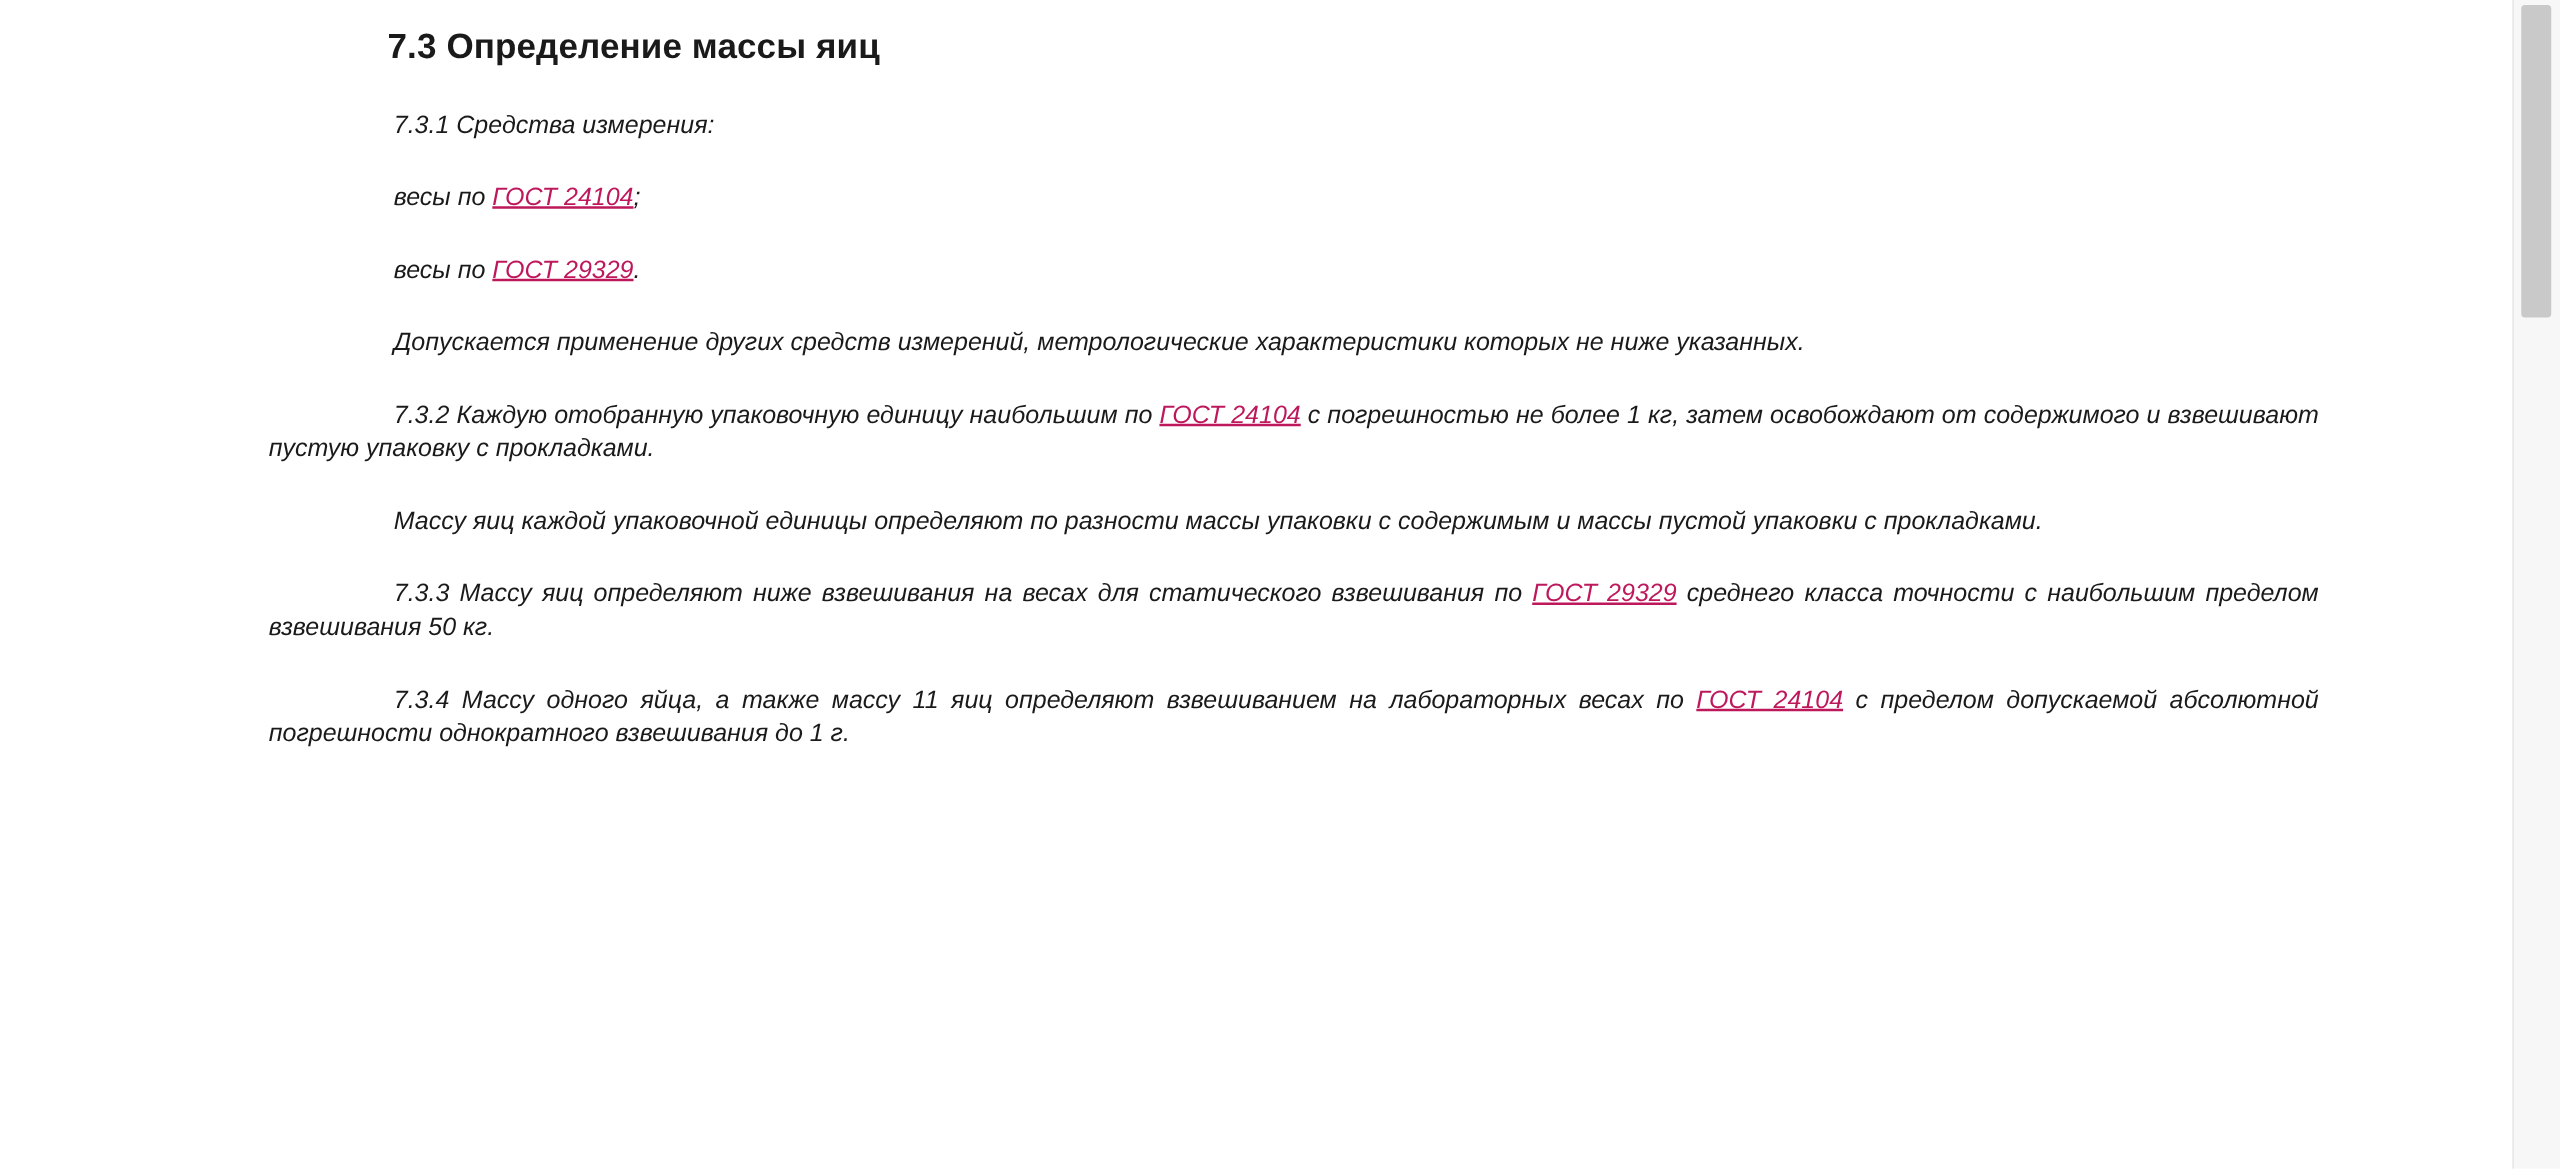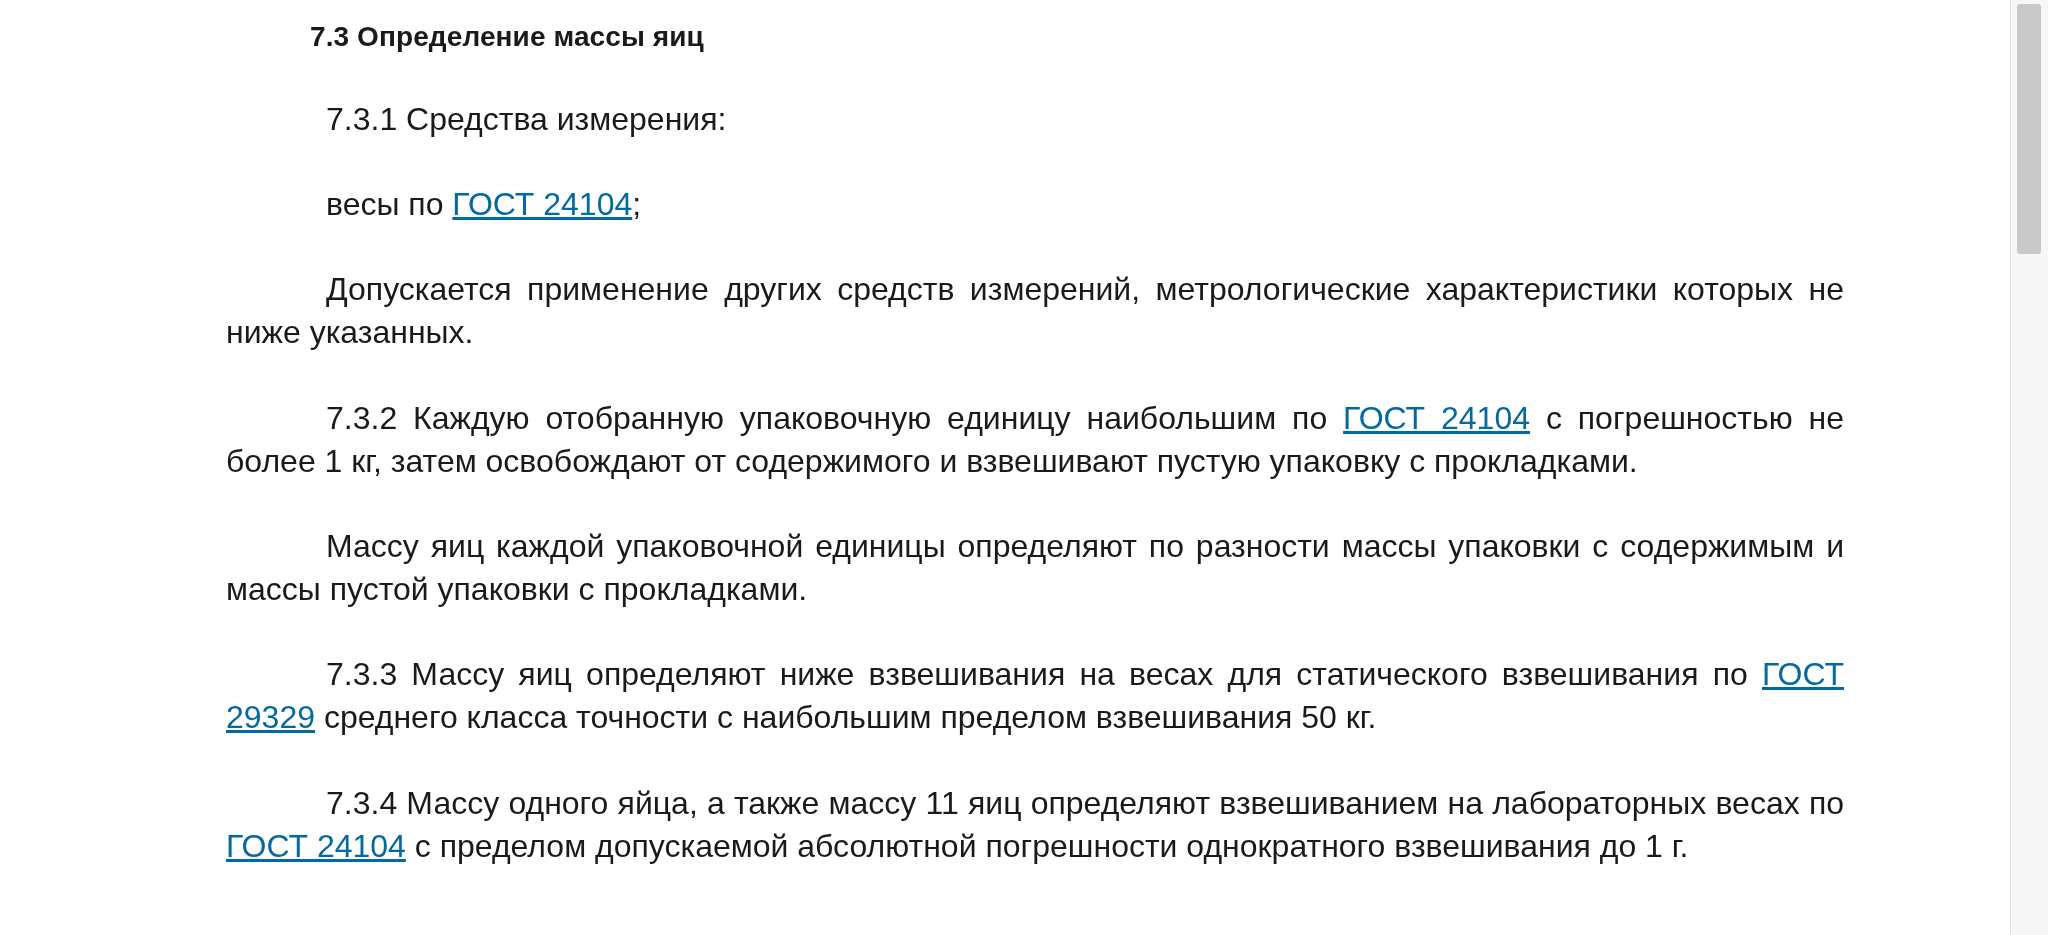--- a/index.html
+++ b/index.html
@@ -51,56 +51,60 @@
   }
   h1.heading {
     font-size: 28px;
     font-weight: bold;
     margin: 0;
     padding: 18px 0 0 100px;
     line-height: 1.35;
     letter-spacing: 0.1px;
   }
   p.para {
-    font-size: 32px;
+    font-size: 20px;
     line-height: 1.35;
-    margin: 16px;
+    margin: 5px;
     padding: 26px 0 0 0;
     text-align: justify;
     text-justify: inter-word;
+    font-style: italic;
   }
   p.indent {
     text-indent: 100px;
   }
   p.simple {
     padding-left: 100px;
     text-align: left;
   }
   a.gost {
-    color: #0369a1;
+    color: #be185d;
     text-decoration: underline;
     cursor: pointer;
   }
 </style>
 </head>
 <body>
 
 <div class="page">
   <div class="content">
 
     <h1 class="heading">7.3 Определение массы яиц</h1>
 
     <p class="para simple">
       <span>7.3.1 Средства измерения:</span>
     </p>
 
     <p class="para simple">
       <span>весы по </span><a class="gost">ГОСТ 24104</a><span>;</span>
     </p>
 
+    <p class="para simple">
+      <span>весы по </span><a class="gost">ГОСТ 29329</a><span>.</span>
+    </p>
 
     <p class="para indent">
       <span>Допускается применение других средств измерений, метрологические характеристики которых не ниже указанных.</span>
     </p>
 
     <p class="para indent">
       <span>7.3.2 Каждую отобранную упаковочную единицу наибольшим по </span><a class="gost">ГОСТ 24104</a><span> с погрешностью не более 1 кг, затем освобождают от содержимого и взвешивают пустую упаковку с прокладками.</span>
     </p>
 
     <p class="para indent">

